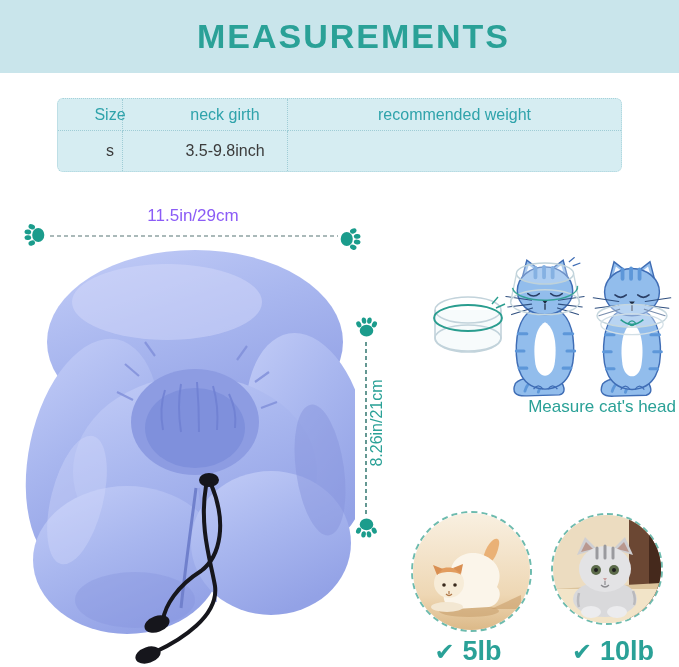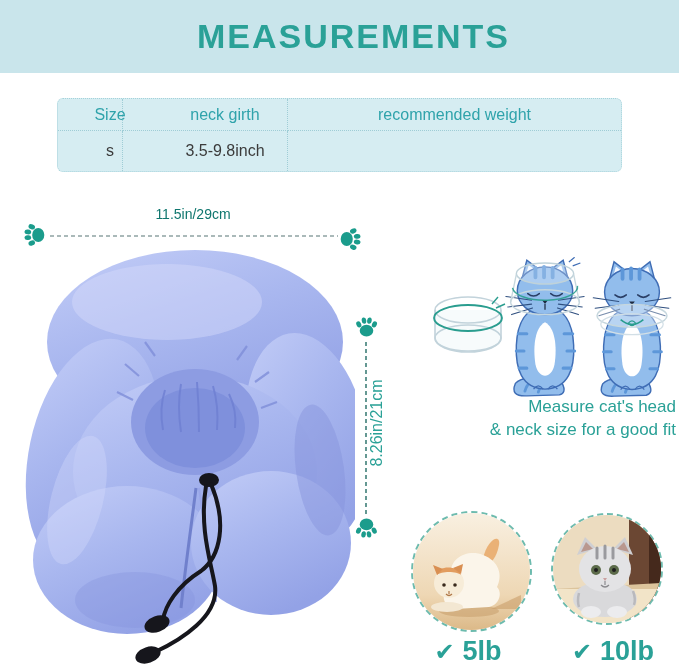--- a/index.html
+++ b/index.html
@@ -16,21 +16,21 @@
   .size-table{left:57px;top:98px;width:563px;height:72px;background:#d6edf2;
               border:1px dotted #a5d2da;border-radius:6px;display:grid;
               grid-template-columns:65px 165px 1fr;grid-template-rows:32px 1fr;}
   .st-cell{display:flex;align-items:center;justify-content:center;font-size:16px;}
   .st-head{color:#2fa3ab;border-bottom:1px dotted #9fcdd6;}
   .st-data{color:#3b3b3b;}
   .st-c1,.st-c2{border-right:1px dotted #9fcdd6;padding-left:40px;}
 
   
   .width-label{left:110px;top:206px;width:166px;text-align:center;
-               color:#0f766e;font-size:14px;}
+               color:#8b5cf6;font-size:17px;}
   .height-label{left:296px;top:413px;width:164px;height:20px;text-align:center;
                 color:#2aa197;font-size:16px;transform:rotate(-90deg);}
 
   .caption{left:428px;top:396px;width:248px;text-align:right;color:#2aa197;
            font-size:17px;line-height:1.35;}
 
   
   .photo-circle{border-radius:50%;overflow:hidden;border:2px dashed #6dbbae;box-sizing:border-box;}
   .kitten-circle{left:411px;top:511px;width:121px;height:121px;}
   .greycat-circle{left:551px;top:513px;width:112px;height:112px;}
@@ -180,21 +180,20 @@
   <svg class="abs" style="left:588px;top:259px" width="88" height="140" viewBox="0 0 90 148">
     <use href="#catbody"></use>
     <ellipse cx="45" cy="60" rx="37" ry="12" fill="rgba(255,255,255,0.35)" stroke="#c6d7de" stroke-width="1.5"></ellipse>
     <ellipse cx="45" cy="69" rx="33" ry="11" fill="none" stroke="#d2dfe6" stroke-width="1.3"></ellipse>
     <path d="M33 64 q12 10 24 0" stroke="#2a9d8f" fill="none" stroke-width="1.7"></path>
     <path d="M41 68 q4 -5 8 0 q-4 5 -8 0" stroke="#2a9d8f" fill="none" stroke-width="1.3"></path>
   </svg>
 
   <div class="abs caption">
     <div>Measure cat's head</div>
-    <div>&amp; neck size for a good fit</div>
   </div>
 
   <div class="abs photo-circle kitten-circle">
     <svg width="117" height="117" viewBox="0 0 117 117">
       <defs>
         <linearGradient id="kbg" x1="0" y1="0" x2="0" y2="1">
           <stop offset="0" stop-color="#f9f0e1"></stop>
             <stop offset="0.7" stop-color="#eed7b4"></stop>
             <stop offset="1" stop-color="#dcb988"></stop>
         </linearGradient>

